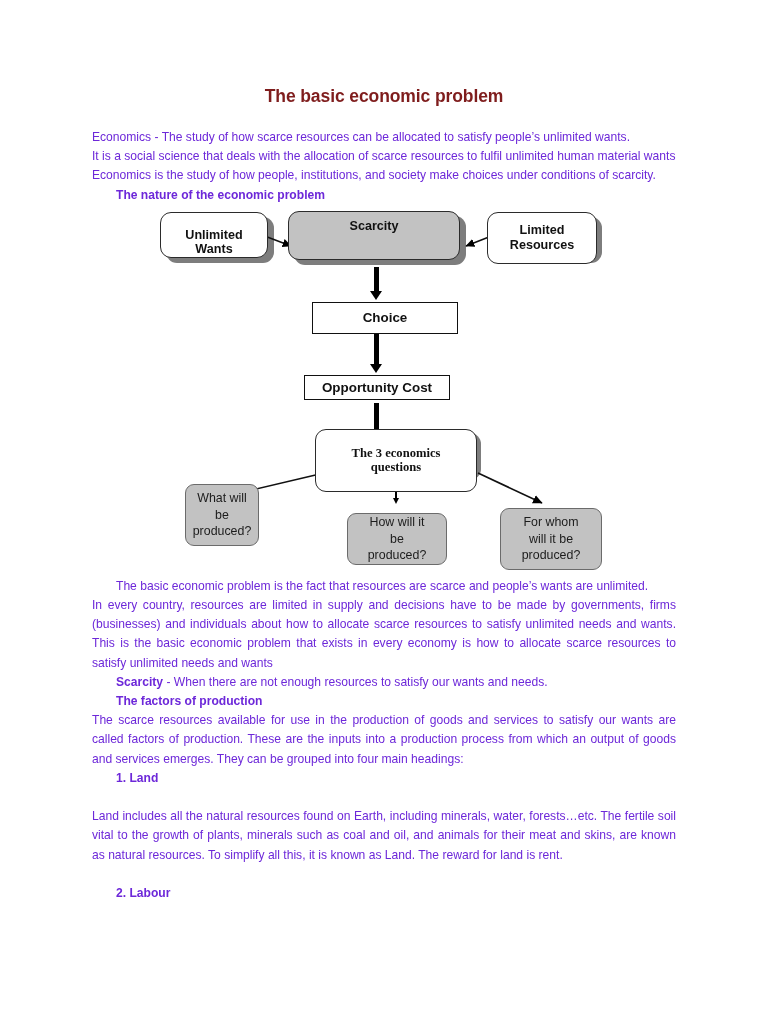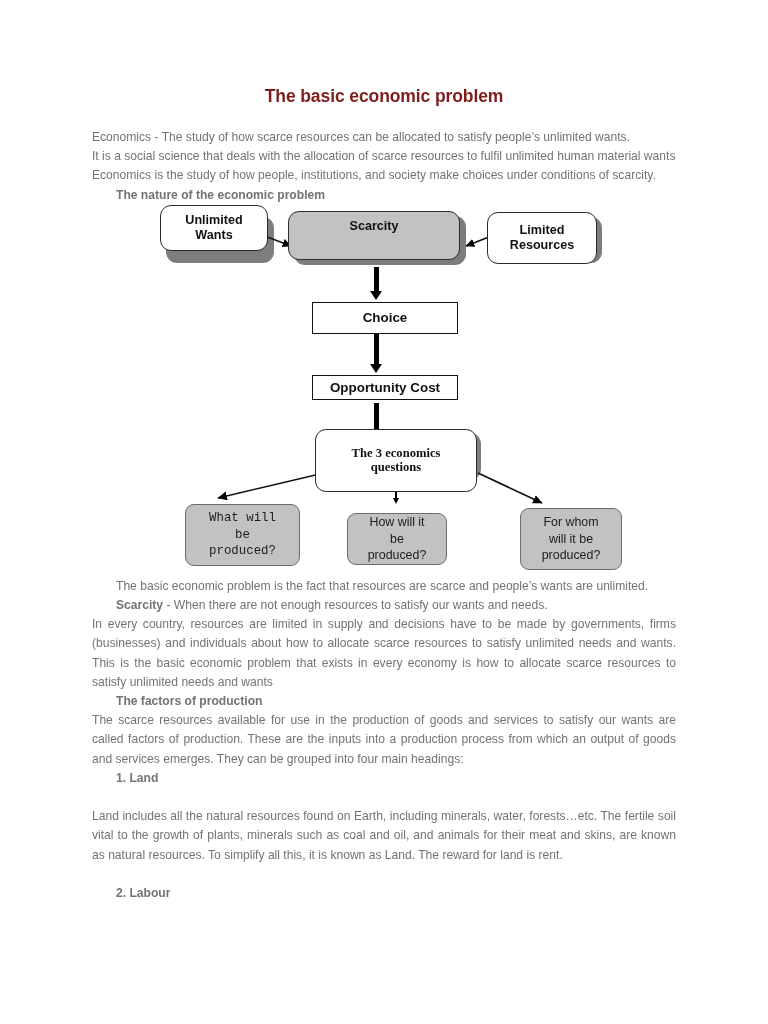--- a/index.html
+++ b/index.html
@@ -38,21 +38,21 @@
     padding: 86px 0 0 0;
     letter-spacing: -0.1px;
     color: #7f1d1d;
   }
 
   .para {
     font-size: 12.1px;
     line-height: 19.2px;
     text-align: justify;
     margin: 0;
-    color: #737373;
+    color: #6d28d9;
     hyphens: none;
   }
   .para.nojust { text-align: left; margin-left: 24px; }
   .para.bold { font-weight: bold; }
   .lead { padding-top: 21px; }
 
   .blank-line { height: 19.2px; }
 
   .inline-bold { font-weight: bold; }
 
@@ -188,21 +188,21 @@
 
         <line x1="170" y1="30" x2="199" y2="41" stroke="#111" stroke-width="1.5" marker-end="url(#ah)"></line>
 
         <line x1="402" y1="30" x2="374" y2="41" stroke="#111" stroke-width="1.5" marker-end="url(#ah)"></line>
 
         <line x1="232" y1="268" x2="126" y2="293" stroke="#111" stroke-width="1.6" marker-end="url(#ah)"></line>
 
         <line x1="386" y1="268" x2="450" y2="298" stroke="#111" stroke-width="1.6" marker-end="url(#ah)"></line>
       </svg>
 
-      <div class="dbox rounded" style="left:68px; top:0; width:108px; height:46px;">
+      <div class="dbox rounded" style="left:68px; top:7px; width:108px; height:46px;align-items:flex-end;">
         <span>
           <span>Unlimited</span><br>
           <span>Wants</span>
         </span>
       </div>
 
       <div class="dbox rounded-gray topalign" style="left:196px; top:6px; width:172px; height:49px;">
         <span>Scarcity</span>
       </div>
 
@@ -220,70 +220,70 @@
 
       <div class="dbox rect" style="left:220px; top:97px; width:146px; height:32px;">
         <span>Choice</span>
       </div>
 
       <div class="v-arrow" style="left:278px; top:124px; width:12px; height:44px;">
         <div class="stem" style="left:3.5px; width:5px; height:35px;"></div>
         <div class="head"></div>
       </div>
 
-      <div class="dbox rect" style="left:220px; top:170px; width:146px; height:25px;">
+      <div class="dbox rect" style="left:212px; top:170px; width:146px; height:25px;">
         <span>Opportunity Cost</span>
       </div>
 
       <div class="v-arrow" style="left:278px; top:198px; width:12px; height:35px;">
         <div class="stem" style="left:3.5px; width:5px; height:26px;"></div>
         <div class="head"></div>
       </div>
 
       <div class="dbox rounded" style="left:223px; top:224px; width:162px; height:63px;font-family:Liberation Serif, serif;">
         <span>
           <span>The 3 economics</span><br>
           <span>questions</span>
         </span>
       </div>
 
       <div class="v-arrow thin" style="left:300px; top:271px; width:8px; height:28px;">
         <div class="stem" style="left:2.6px; width:2.6px; height:22px;"></div>
         <div class="head"></div>
       </div>
 
-      <div class="dbox qbox" style="left:93px; top:299px; width:115px; height:62px;font-family:Liberation Mono, monospace;">
+      <div class="dbox qbox" style="left:93px; top:279px; width:74px; height:62px;">
         <span>
           <span>What will</span><br>
           <span>be</span><br>
           <span>produced?</span>
         </span>
       </div>
 
       <div class="dbox qbox" style="left:255px; top:308px; width:100px; height:52px;">
         <span>
           <span>How will it</span><br>
           <span>be</span><br>
           <span>produced?</span>
         </span>
       </div>
 
-      <div class="dbox qbox" style="left:428px; top:303px; width:102px; height:62px;">
+      <div class="dbox qbox" style="left:408px; top:303px; width:102px; height:62px;">
         <span>
           <span>For whom</span><br>
           <span>will it be</span><br>
           <span>produced?</span>
         </span>
       </div>
 
     </div>
 
     <p class="para nojust">The basic economic problem is the fact that resources are scarce and people’s wants are unlimited.</p>
+    <p class="para">In every country, resources are limited in supply and decisions have to be made by governments, firms (businesses) and individuals about how to allocate scarce resources to satisfy unlimited needs and wants. This is the basic economic problem that exists in every economy is how to allocate scarce resources to satisfy unlimited needs and wants</p>
     <p class="para nojust"><span class="inline-bold">Scarcity</span><span> - When there are not enough resources to satisfy our wants and needs.</span></p>
-    <p class="para">In every country, resources are limited in supply and decisions have to be made by governments, firms (businesses) and individuals about how to allocate scarce resources to satisfy unlimited needs and wants. This is the basic economic problem that exists in every economy is how to allocate scarce resources to satisfy unlimited needs and wants</p>
     <p class="para bold nojust">The factors of production</p>
     <p class="para">The scarce resources available for use in the production of goods and services to satisfy our wants are called factors of production. These are the inputs into a production process from which an output of goods and services emerges. They can be grouped into four main headings:</p>
     <p class="para bold nojust">1. Land</p>
     <div class="blank-line"></div>
     <p class="para">Land includes all the natural resources found on Earth, including minerals, water, forests…etc. The fertile soil vital to the growth of plants, minerals such as coal and oil, and animals for their meat and skins, are known as natural resources. To simplify all this, it is known as Land. The reward for land is rent.</p>
     <div class="blank-line"></div>
     <p class="para bold nojust">2. Labour</p>
 
   </div>
 </div>

